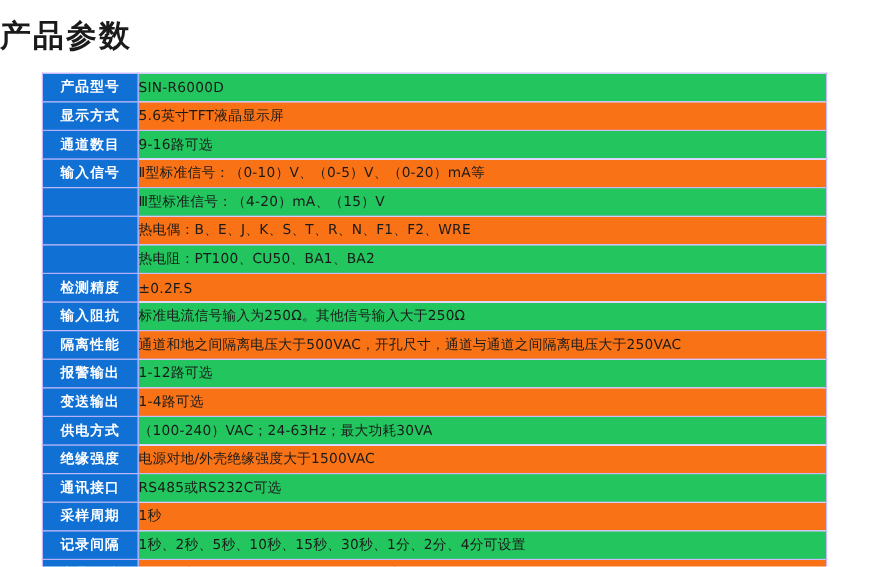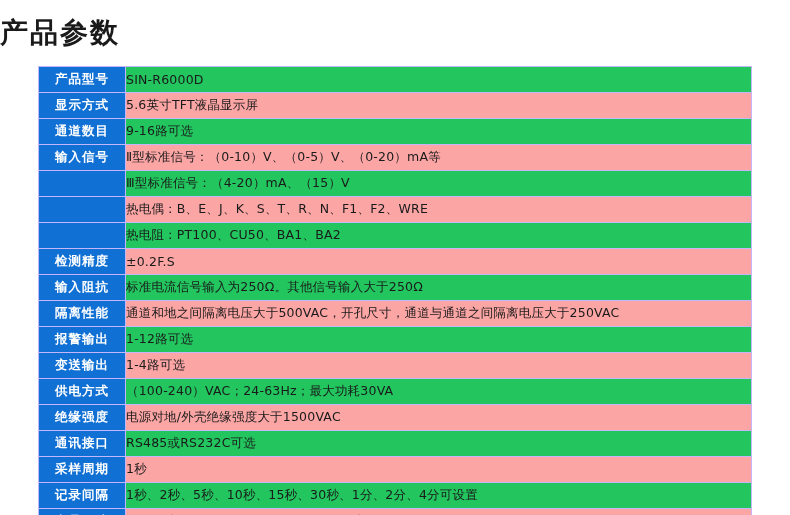--- a/index.html
+++ b/index.html
@@ -60,21 +60,21 @@
     color: #1a1a1a;
     height: 25px;
     letter-spacing: 0.2px;
     white-space: nowrap;
     overflow: hidden;
   }
   .row-light .value-cell {
     background: #22c55e;
   }
   .row-dark .value-cell {
-    background: #fca5a5;
+    background: #f97316;
     margin-left: 19px;
   }
 </style>
 </head>
 <body>
 
 <div class="page">
 
   <div class="title">产品参数</div>
 

